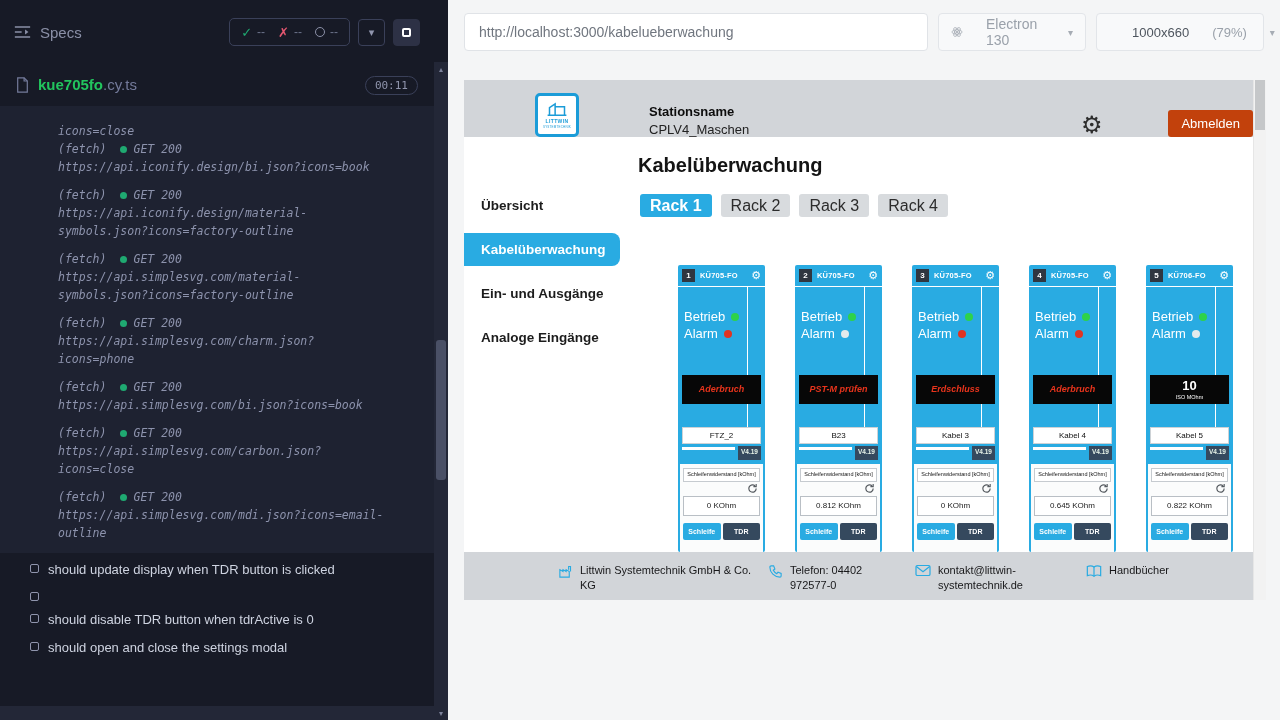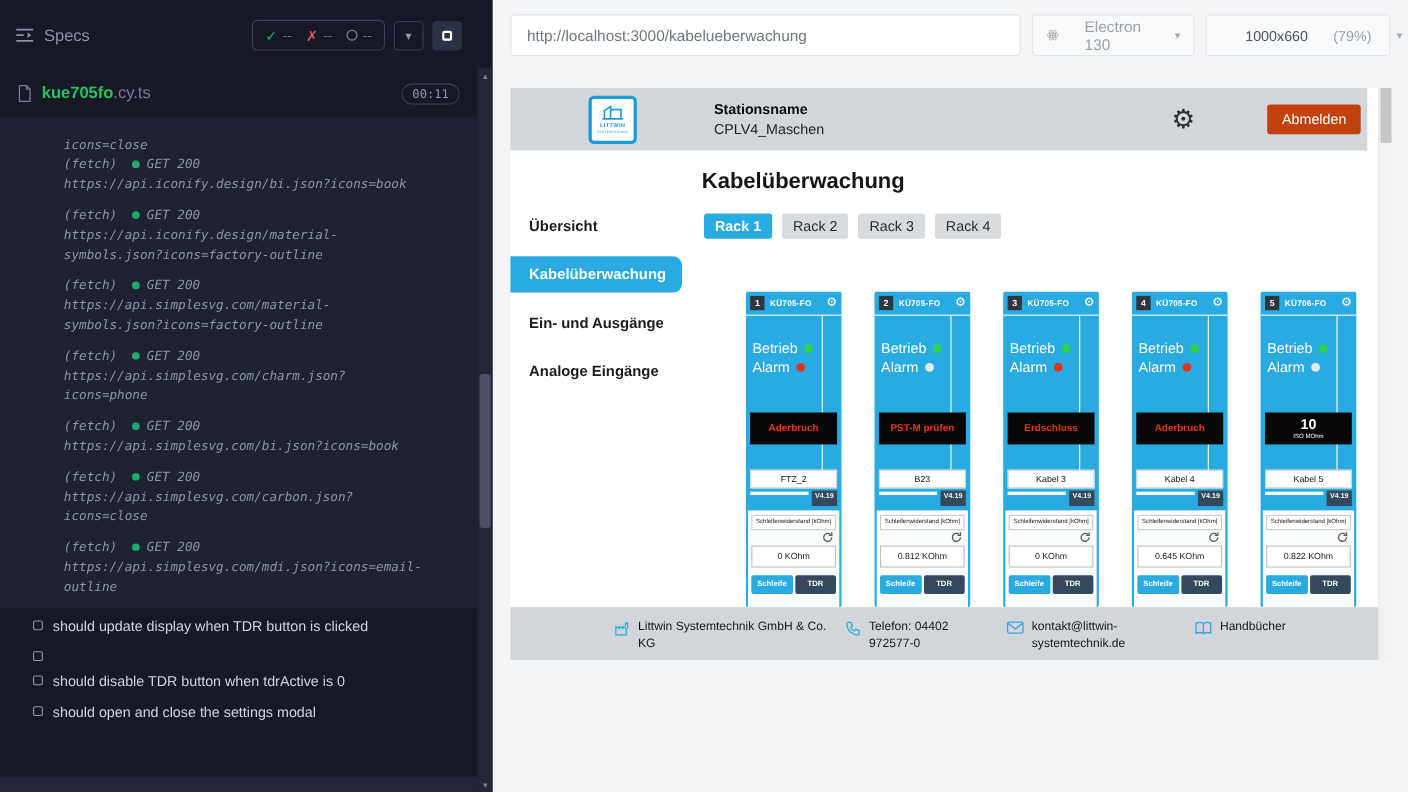--- a/index.html
+++ b/index.html
@@ -55,57 +55,57 @@
   .browser-sel { width:148px; color:#9aa1aa; font-size:14px; }
   .viewport-sel { width:168px; font-size:13px; color:#4e555e; }
   .sel-chevron { margin-left:auto; color:#a6acb4; font-size:10px; }
   .dim { color:#9aa1aa; }
 
   
   .app-card { position:absolute; left:16px; top:80px; width:802px; height:520px; background:#ffffff; }
   .app-scrollbar { position:absolute; right:0; top:0; bottom:0; width:13px; background:#f2f2f2; border-left:1px solid #e6e6e6; }
   .app-scroll-thumb { position:absolute; top:0; left:1px; right:1px; height:50px; background:#c5c7c9; cursor:pointer; }
 
-  .app-header { position:absolute; left:0; top:0; right:23px; height:57px; background:#d2d5d9; display:flex; align-items:center; }
+  .app-header { position:absolute; left:0; top:0; right:7px; height:57px; background:#d2d5d9; display:flex; align-items:flex-end; }
   .logo { margin-left:71px; width:44px; height:44px; background:#fff; border:3px solid #1b9cd8; border-radius:5px; display:flex; flex-direction:column; align-items:center; justify-content:center; gap:1px; }
   .logo-text { font-size:5px; font-weight:bold; color:#1b9cd8; letter-spacing:0.4px; }
   .logo-sub { font-size:3px; color:#1b9cd8; letter-spacing:0.2px; }
   .station { margin-left:70px; }
   .station-label { font-size:13px; font-weight:bold; color:#0c0c0c; }
   .station-name { font-size:13px; color:#222; margin-top:3px; }
   .app-gear { margin-left:auto; margin-right:66px; font-size:24px; color:#2e2e2e; line-height:1; cursor:pointer; }
   .logout-btn { margin-right:6px; background:#c2410c; color:#fff; border:none; border-radius:3px; font-size:13px; padding:6px 13px; font-family:inherit; cursor:pointer; }
 
   .app-nav { position:absolute; left:0; top:57px; width:156px; bottom:48px; background:#fff; padding-top:52px; }
   .nav-item { height:33px; display:flex; align-items:center; padding-left:17px; margin-bottom:11px; font-size:13.5px; font-weight:bold; color:#1c1c1c; cursor:pointer; }
   .nav-item.active { background:#29abe2; color:#fff; border-radius:0 8px 8px 0; }
 
   .app-main { position:absolute; left:156px; top:57px; right:13px; bottom:48px; background:#fff; overflow:hidden; }
   .page-title { position:absolute; left:18px; top:17px; font-size:20px; font-weight:bold; color:#141414; }
   .tabs { position:absolute; left:20px; top:57px; display:flex; gap:9px; }
-  .tab { height:23px; padding:0 10px; display:flex; align-items:center; font-size:13px; background:#d8dbde; color:#2c2c2c; border-radius:3px; cursor:pointer; }
+  .tab { height:23px; padding:0 10px; display:flex; align-items:center; font-size:16px; background:#d8dbde; color:#2c2c2c; border-radius:3px; cursor:pointer; }
   .tab.active { background:#29abe2; color:#fff; font-weight:bold; }
 
   .cards { position:absolute; left:58px; top:128px; right:0; bottom:0; display:flex; gap:30px; overflow:hidden; }
   .kcard { flex:0 0 87px; height:100%; background:#29abe2; display:flex; flex-direction:column; border-radius:2px; overflow:hidden; }
   .kc-head { flex:0 0 22px; display:flex; align-items:center; padding:0 4px; border-bottom:1px solid #fff; }
   .kc-num { width:13px; height:13px; background:#2f3640; color:#fff; font-size:8px; font-weight:bold; display:flex; align-items:center; justify-content:center; }
   .kc-model { margin-left:5px; font-size:7.5px; font-weight:bold; color:#fff; letter-spacing:0.2px; }
   .kc-gear { margin-left:auto; color:#fff; font-size:11px; line-height:1; cursor:pointer; }
   .kc-body { position:relative; flex:0 0 140px; }
   .kc-vline { position:absolute; right:17px; top:0; bottom:0; width:1px; background:#fff; }
   .kc-leds { padding:21px 0 0 6px; }
   .kc-led { display:flex; align-items:center; gap:6px; height:17px; }
   .kc-led-label { font-size:13px; color:#fff; }
   .dot { width:8px; height:8px; border-radius:50%; background:#ccc; flex:0 0 auto; }
   .dot.green { background:#2ed24a; }
   .dot.red { background:#e03422; }
   .dot.off { background:#e4eaec; }
   .kc-alert { position:absolute; left:4px; right:4px; bottom:23px; height:29px; background:#070707; display:flex; flex-direction:column; align-items:center; justify-content:center; z-index:1; }
-  .kc-alert-text { color:#e8341c; font-size:9px; font-weight:bold; text-align:left; line-height:1.1; }
+  .kc-alert-text { color:#e8341c; font-size:9px; font-weight:bold; text-align:left; line-height:1.1;font-style:italic; }
   .kc-alert-val { color:#fff; font-size:13px; font-weight:bold; line-height:1; }
   .kc-alert-unit { color:#fff; font-size:5.5px; margin-top:2px; }
   .kc-label { flex:0 0 17px; margin:0 4px; background:#fff; border:1px solid #cdd2d6; display:flex; align-items:center; justify-content:center; font-size:8px; color:#101010; }
   .kc-version { flex:0 0 15px; display:flex; align-items:flex-start; padding:1px 4px 0; margin-top:1px; }
   .kc-vbar { flex:1; height:3px; background:#fff; margin-top:1px; }
   .kc-vbadge { margin-left:3px; background:#35495e; color:#e9f5ea; font-size:6.5px; font-weight:bold; padding:3px 3px 4px; line-height:1; }
   .kc-panel { flex:1; margin:4px 2px 0; background:#fbfcfc; padding:4px 3px; display:flex; flex-direction:column; }
   .kc-res-label { border:1px solid #c6cbd0; background:#fff; font-size:5.5px; color:#161616; text-align:center; padding:3px 0; line-height:1; white-space:nowrap; overflow:hidden; }
   .kc-refresh { height:14px; display:flex; justify-content:flex-end; align-items:center; color:#565b60; padding-right:2px; cursor:pointer; }
   .kc-value { border:1px solid #b9bfc5; background:#fff; height:20px; display:flex; align-items:center; justify-content:center; font-size:8px; color:#222; }

